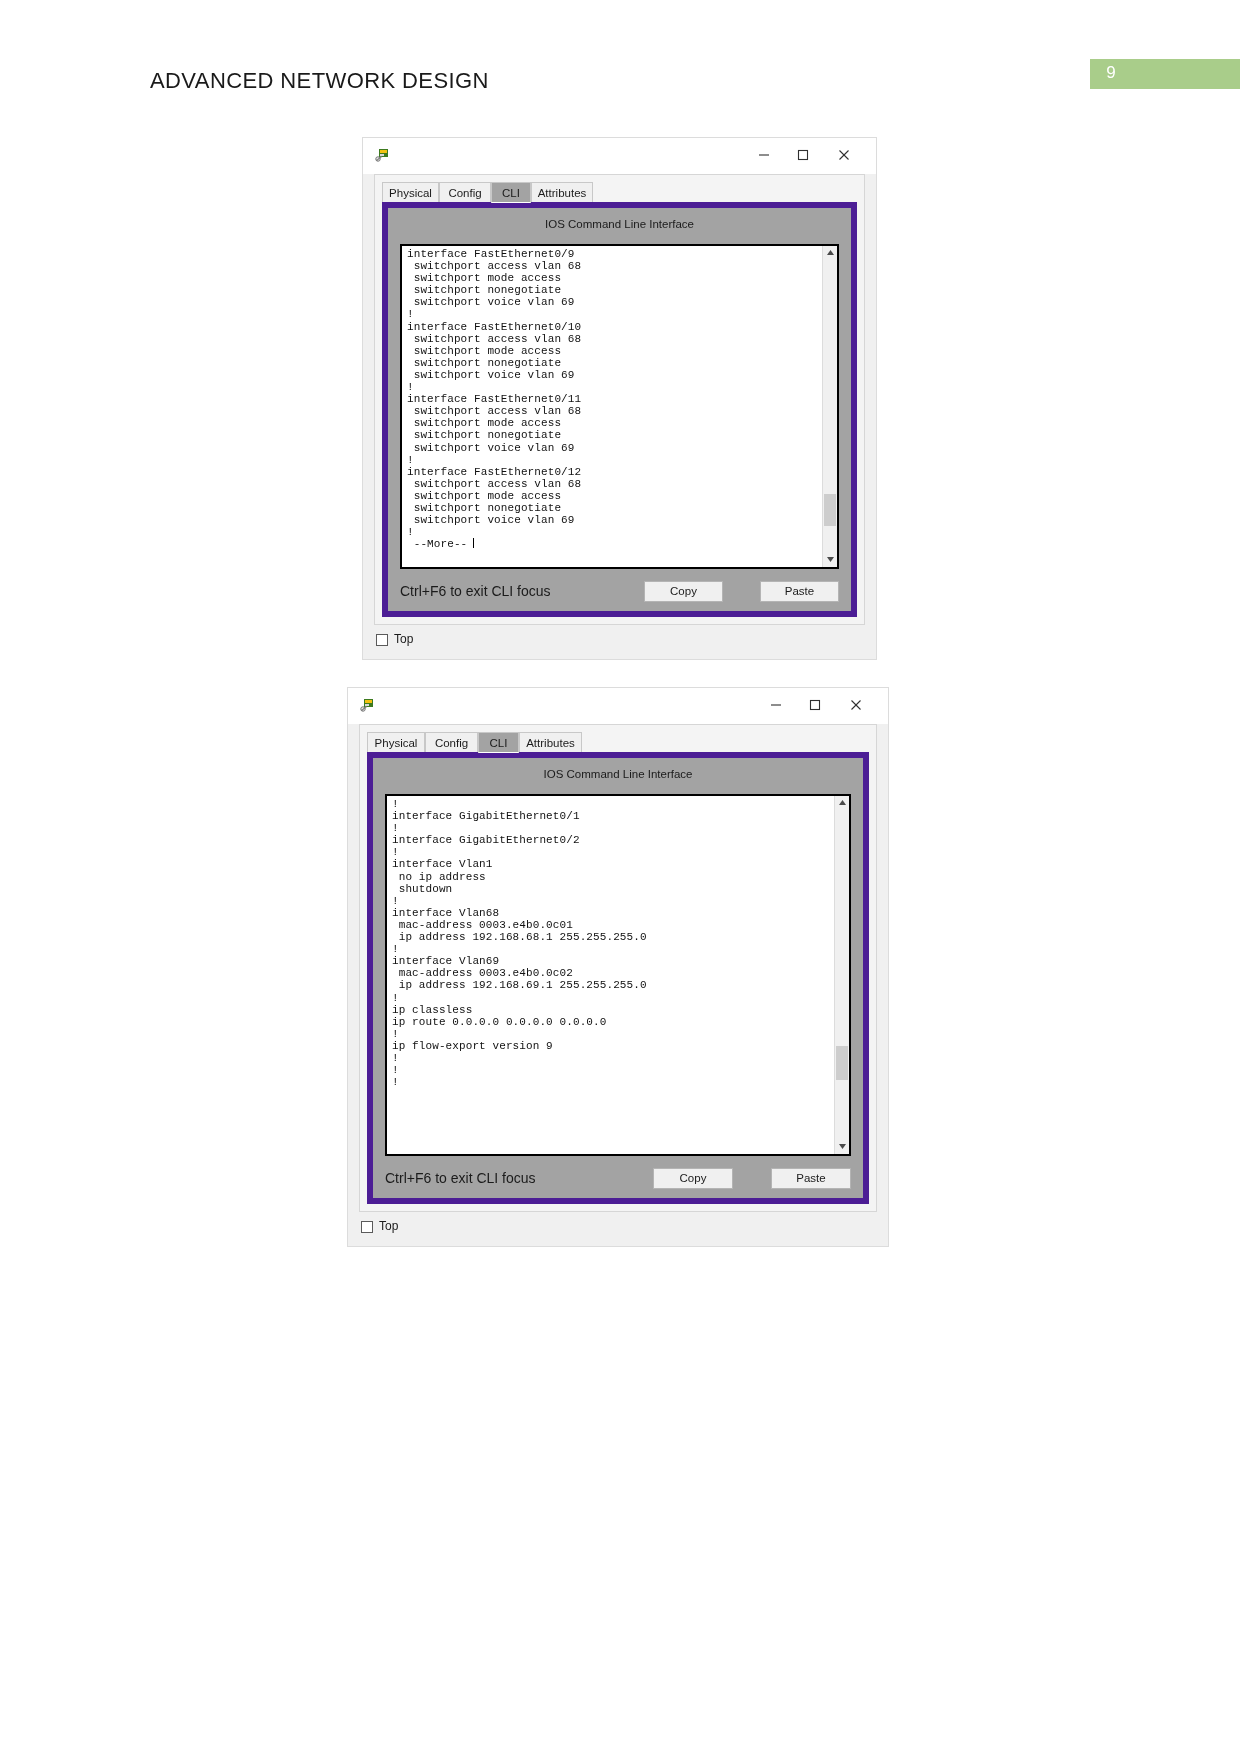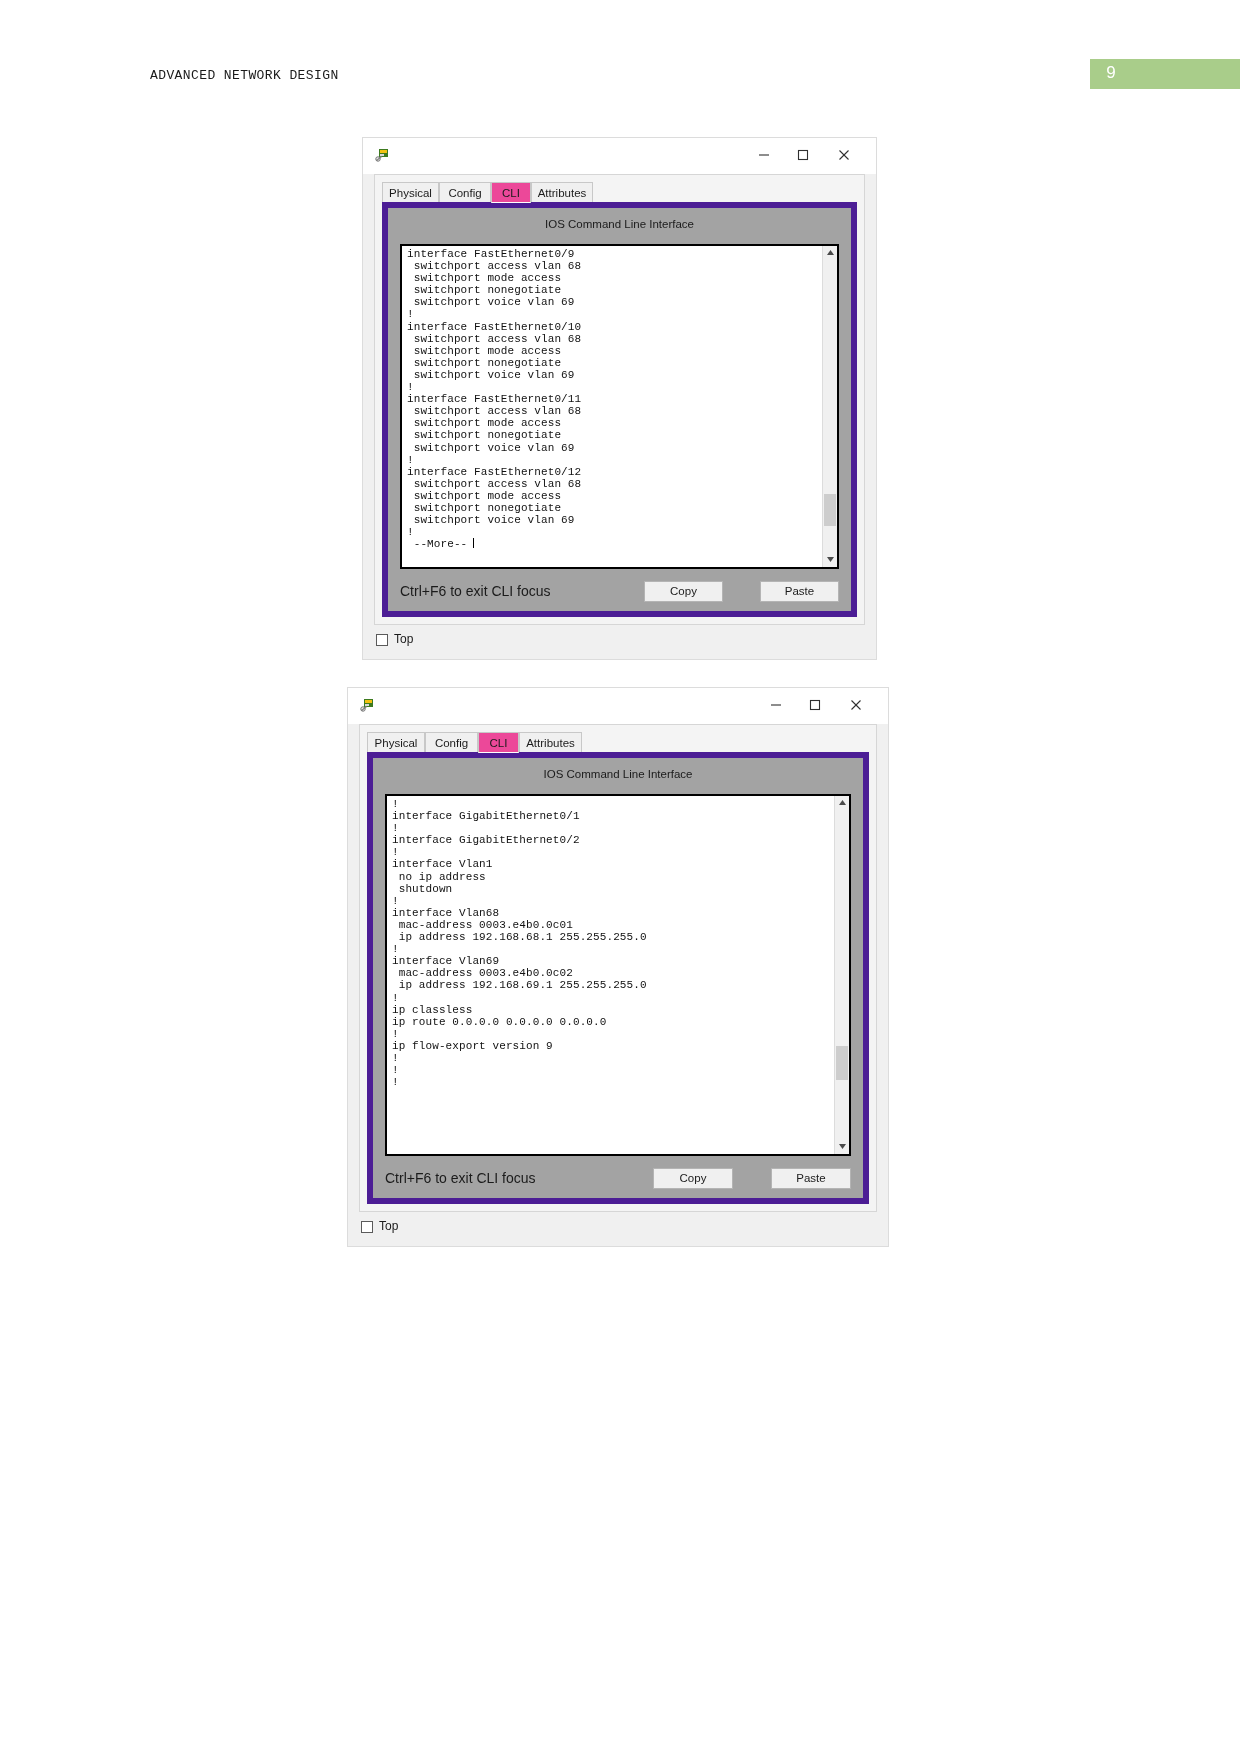--- a/index.html
+++ b/index.html
@@ -20,26 +20,25 @@
     position: absolute;
     top: 0;
     left: 0;
     width: 1241px;
     height: 110px;
   }
   #doc-title {
     position: absolute;
     left: 150px;
     top: 68px;
-    font-size: 13px;
+    font-size: 22px;
     letter-spacing: 0.4px;
     color: #1a1a1a;
     font-weight: 400;
     white-space: nowrap;
-    font-family: Liberation Mono, monospace;
   }
   #page-badge {
     position: absolute;
     left: 1090px;
     top: 59px;
     width: 150px;
     height: 30px;
     background: #a9cd8a;
   }
   #page-badge-number {
@@ -113,21 +112,21 @@
     box-sizing: border-box;
     border: 1px solid #c8c8c8;
     background: #f0f0f0;
     font-size: 11.5px;
     color: #1b1b1b;
     text-align: center;
     line-height: 20px;
     white-space: nowrap;
   }
   .pt-tab.active {
-    background: #ec4899;
+    background: #a3a3a3;
     border-bottom-color: #ffffff;
     z-index: 3;
   }
 
   .pt-panel {
     position: absolute;
     left: 7px;
     right: 7px;
     top: 27px;
     bottom: 7px;

